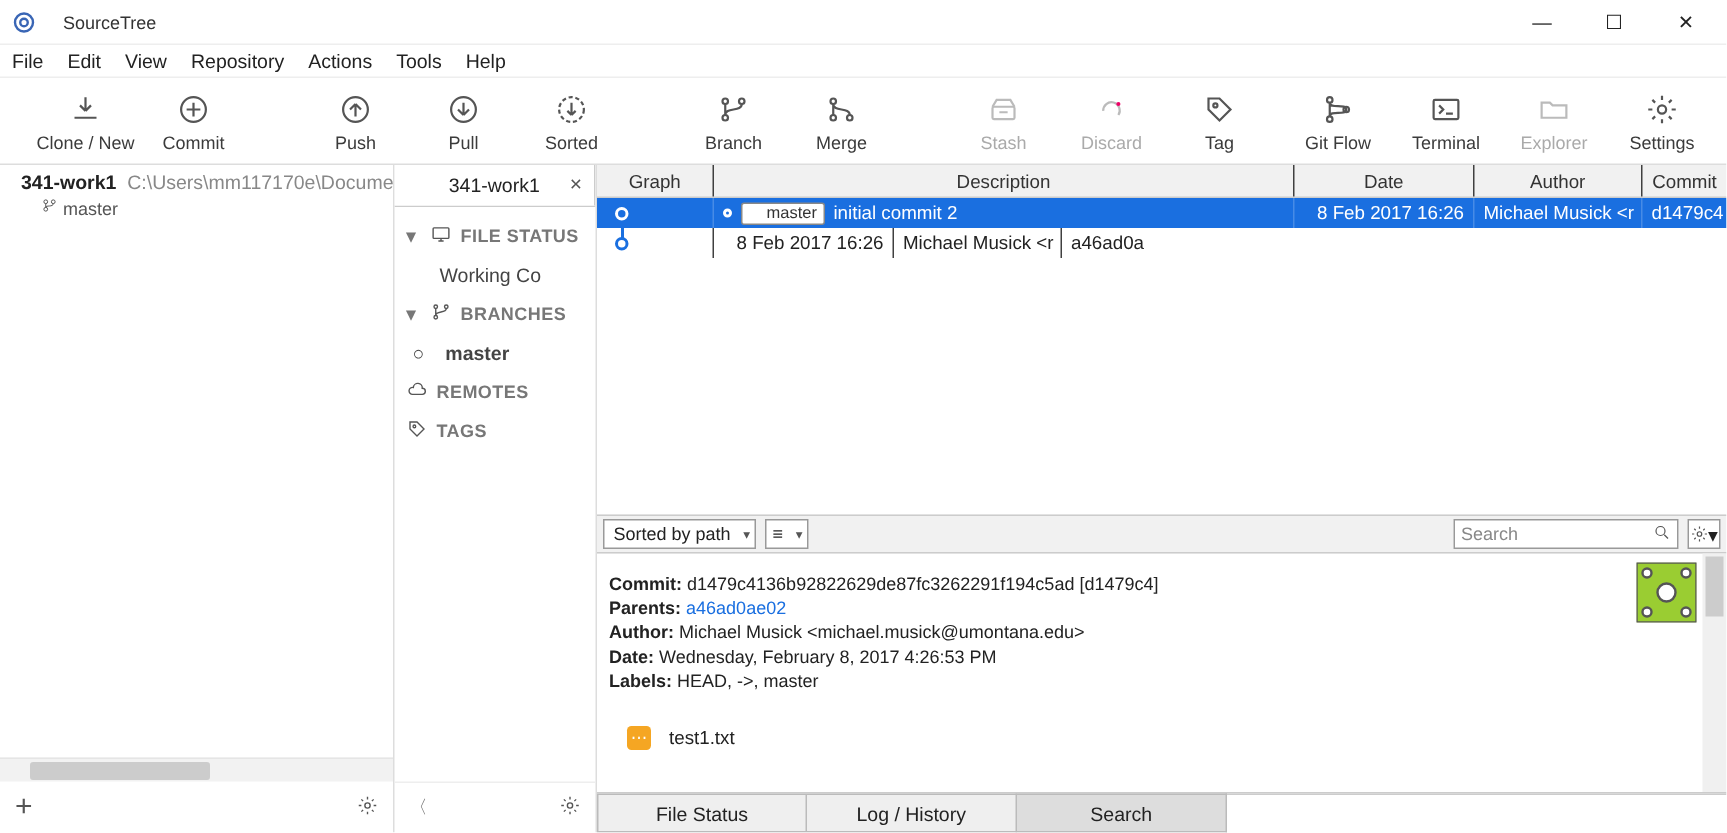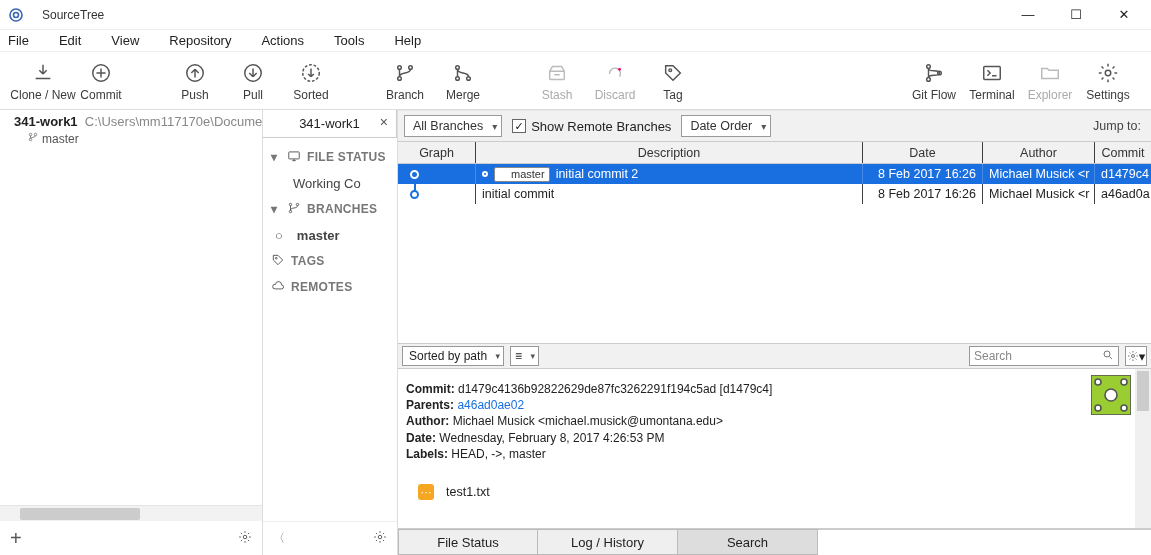--- a/index.html
+++ b/index.html
@@ -6,27 +6,27 @@
 body { background: #fff; font-size: 13px; color: #222; overflow: hidden; width: 1151px; height: 555px; position: relative; }
 
 
 .titlebar { height: 30px; display: flex; align-items: center; padding: 0 8px; background: #fff; border-bottom: 1px solid #eee; gap: 12px; }
 .titlebar .logo { width: 16px; height: 16px; margin-right: 6px; }
 .titlebar .title { font-size: 12px; color: #333; flex: 1; }
 .titlebar .winbtns { display: flex; gap: 18px; padding-right: 4px; }
 .titlebar .winbtn { width: 30px; text-align: center; font-size: 13px; cursor: default; }
 
 
-.menubar { height: 22px; display: flex; align-items: center; padding: 0 8px; gap: 30px; font-size: 13px; border-bottom: 1px solid #eee; }
+.menubar { height: 22px; display: flex; align-items: center; padding: 0 8px; gap: 16px; font-size: 13px; border-bottom: 1px solid #eee; }
 .menubar span { cursor: default; }
 
 
 .toolbar { height: 58px; display: flex; align-items: center; padding: 2px 14px; border-bottom: 1px solid #ddd; }
 .tool-group-gap { width: 36px; }
-.tool-btn { display: flex; flex-direction: column; align-items: center; justify-content: center; width: 58px; height: 54px; color: #3b3b3b; cursor: default; }
+.tool-btn { display: flex; flex-direction: column; align-items: center; justify-content: center; width: 58px; height: 54px; color: #3b3b3b; cursor: default; margin-left: 14px; }
 .tool-btn.disabled { color: #aaa; }
 .tool-btn .ico { height: 26px; display: flex; align-items: center; justify-content: center; }
 .tool-btn .lbl { font-size: 12px; margin-top: 2px; white-space: nowrap; }
 .toolbar .spacer { flex: 1; }
 
 
 .main { display: flex; height: calc(555px - 30px - 22px - 58px); }
 .col-left { width: 263px; border-right: 1px solid #ddd; display: flex; flex-direction: column; position: relative; }
 .repo-head { padding: 4px 8px 2px 14px; font-size: 13px; color: #222; white-space: nowrap; overflow: hidden; }
 .repo-head b { font-weight: 600; }
@@ -339,53 +339,43 @@
               <path d="M6 8v8M18 8c0 6-12 2-12 8"></path>
             </svg></span>
         <span>BRANCHES</span>
       </div>
       <div class="mid-row sub" style="font-weight:600;">
         <span style="position:relative; left:-18px;">○</span>
         <span style="margin-left:-10px;">master</span>
       </div>
       <div class="mid-row head">
         <span><svg width="14" height="14" viewBox="0 0 24 24">
+              <path d="M7 17a4 4 0 1 1 .8-7.9A5 5 0 0 1 18 10a3.5 3.5 0 0 1 0 7H7z"></path>
+            </svg></span>
+        <span>REMOTES</span>
+      </div>
+      <div class="mid-row head">
+        <span><svg width="14" height="14" viewBox="0 0 24 24">
               <path d="M4 4h8l8 8-8 8-8-8z"></path>
               <circle cx="9" cy="9" r="1.5"></circle>
             </svg></span>
         <span>TAGS</span>
-      </div>
-      <div class="mid-row head">
-        <span><svg width="14" height="14" viewBox="0 0 24 24">
-              <path d="M7 17a4 4 0 1 1 .8-7.9A5 5 0 0 1 18 10a3.5 3.5 0 0 1 0 7H7z"></path>
-            </svg></span>
-        <span>REMOTES</span>
       </div>
     </div>
     <div class="mid-bottom">
       <span class="arrow">〈</span>
       <span class="gear"><svg width="14" height="14" viewBox="0 0 24 24">
             <circle cx="12" cy="12" r="3"></circle>
             <path d="M12 2v3M12 19v3M2 12h3M19 12h3M5 5l2 2M17 17l2 2M19 5l-2 2M5 19l2-2"></path>
           </svg></span>
     </div>
   </div>
 
   <div class="col-right">
 
-    <div class="filterbar">
-      <span class="dropdown">All Branches</span>
-      <label class="checkbox">
-        <span class="box">✓</span>
-        <span>Show Remote Branches</span>
-      </label>
-      <span class="dropdown">Date Order</span>
-      <span class="spacer"></span>
-      <span class="jump">Jump to:</span>
-    </div>
 
     <div class="thead">
       <div class="th w-graph">Graph</div>
       <div class="th w-desc" style="justify-content:center;">Description</div>
       <div class="th w-date" style="justify-content:center;">Date</div>
       <div class="th w-auth" style="justify-content:center;">Author</div>
       <div class="th w-sha" style="justify-content:center;">Commit</div>
     </div>
 
     <div class="tbody">
@@ -413,23 +403,20 @@
         <div class="td w-auth">Michael Musick &lt;r</div>
         <div class="td w-sha">d1479c4</div>
       </div>
       <div class="trow">
         <div class="td w-graph" style="padding:0;">
             <div class="graph-dot">
               <div class="line" style="bottom:10px;"></div>
               <div class="dot"></div>
             </div>
           </div>
-        <div class="td w-desc">
-            <span>initial commit</span>
-          </div>
         <div class="td w-date">8 Feb 2017 16:26</div>
         <div class="td w-auth">Michael Musick &lt;r</div>
         <div class="td w-sha">a46ad0a</div>
       </div>
     </div>
 
     <div style="flex:1;"></div>
 
     <div class="details-bar">
       <span class="small-drop">Sorted by path</span>

